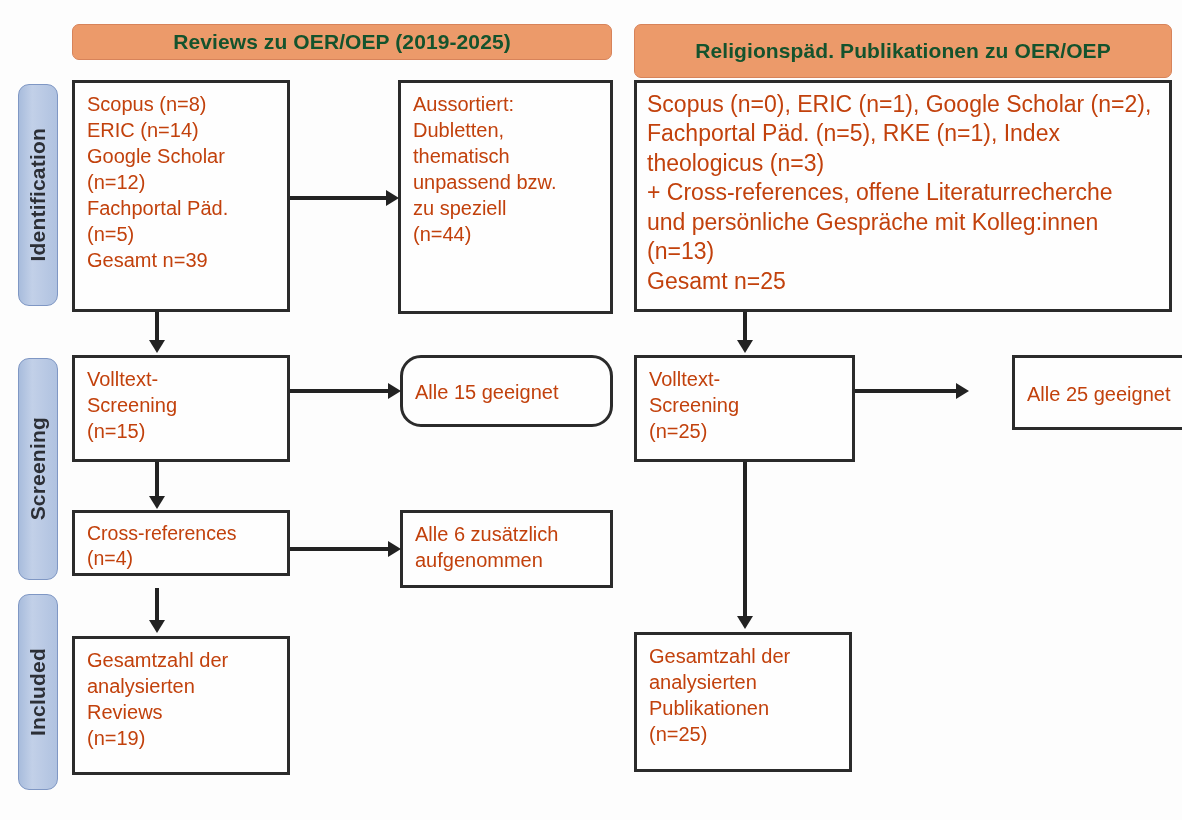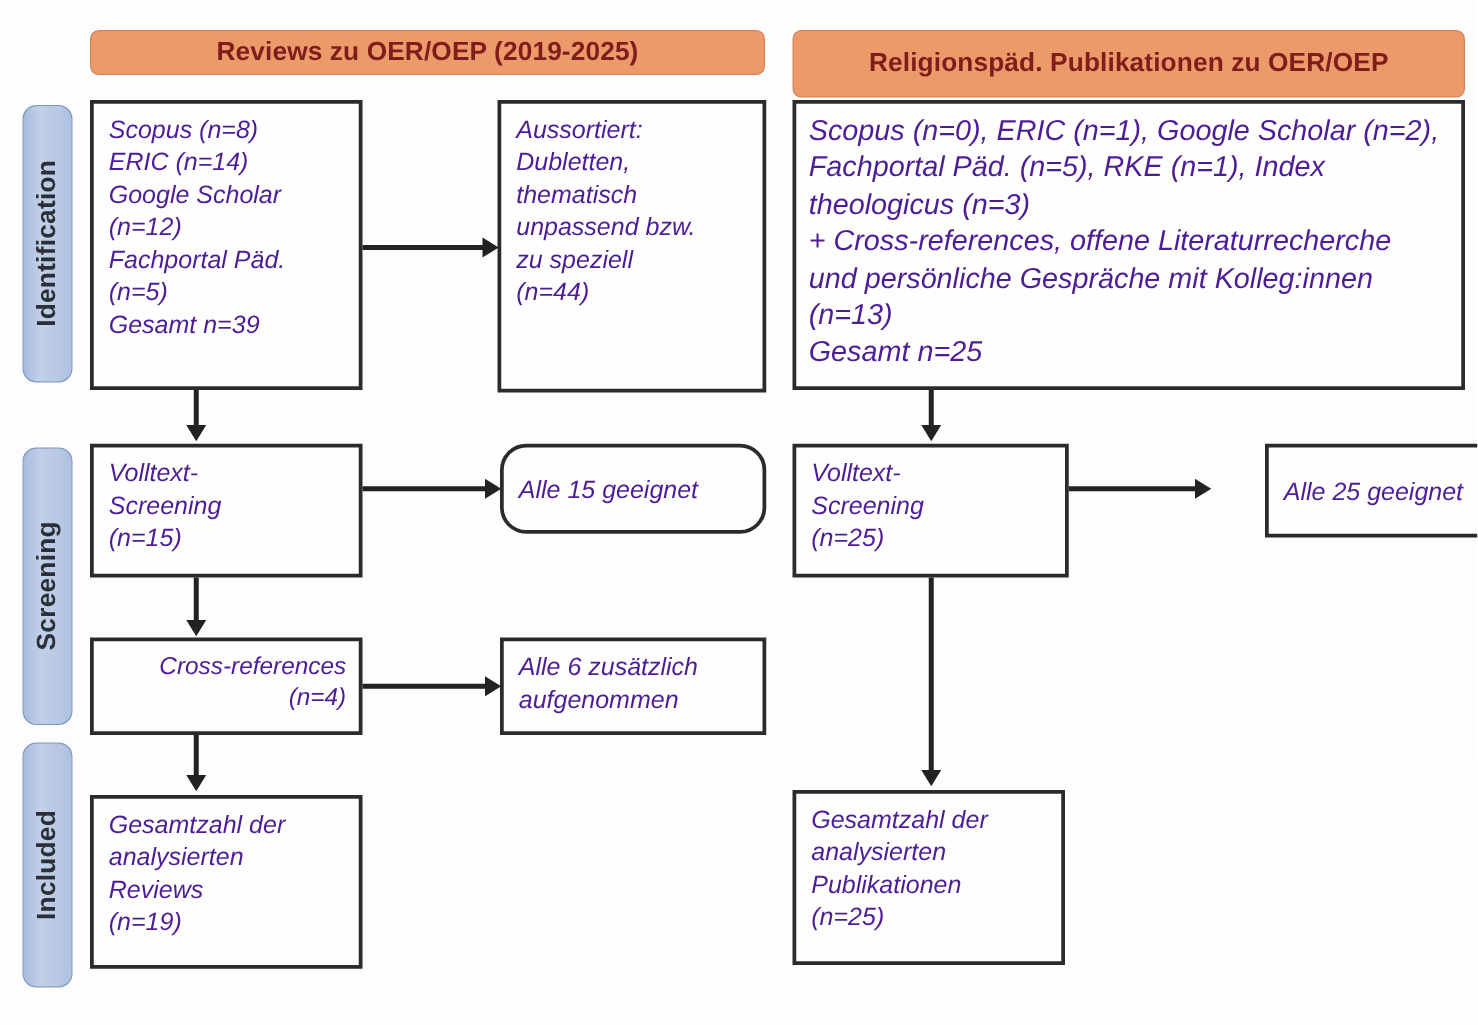--- a/index.html
+++ b/index.html
@@ -42,40 +42,39 @@
   
   .header-pill {
     position: absolute;
     background: #ec9a6a;
     border: 1px solid #d7835a;
     border-radius: 7px;
     box-sizing: border-box;
     display: flex;
     align-items: center;
     justify-content: center;
-    color: #7f1d1d;
+    color: #14532d;
     font-size: 21px;
     font-weight: bold;
     letter-spacing: 0.1px;
     white-space: nowrap;
   }
 
   
   .flow-box {
     position: absolute;
     background: #fefefe;
     border: 3px solid #2b2b2b;
     box-sizing: border-box;
     padding: 8px 10px 6px 12px;
     font-size: 20px;
     line-height: 1.30;
-    color: #4c1d95;
+    color: #c2410c;
     white-space: pre-line;
     overflow: hidden;
-    font-style: italic;
   }
   .flow-box.compact {
     font-size: 19.5px;
     line-height: 1.30;
   }
   .flow-box.wide {
     font-size: 23px;
     line-height: 1.28;
     padding: 7px 8px 6px 10px;
   }
@@ -153,21 +152,21 @@
 (n=15)</div>
 
   <div class="flow-box" style="left:400px; top:355px; width:213px; height:72px; display:flex; align-items:center;border-radius:21px;">Alle 15 geeignet</div>
 
   <div class="conn conn-h" style="left:290px; top:389px; width:99px;"></div>
   <div class="arrow-right" style="left:388px; top:383px;"></div>
 
   <div class="conn conn-v" style="left:155px; top:462px; height:38px;"></div>
   <div class="arrow-down" style="left:149px; top:496px;"></div>
 
-  <div class="flow-box compact" style="left:72px; top:510px; width:218px; height:78px;text-align:right;">Cross-references
+  <div class="flow-box compact" style="left:72px; top:510px; width:218px; height:66px;">Cross-references
 (n=4)</div>
 
   <div class="flow-box" style="left:400px; top:510px; width:213px; height:78px;">Alle 6 zusätzlich
 aufgenommen</div>
 
   <div class="conn conn-h" style="left:290px; top:547px; width:99px;"></div>
   <div class="arrow-right" style="left:388px; top:541px;"></div>
 
   <div class="conn conn-v" style="left:155px; top:588px; height:34px;"></div>
   <div class="arrow-down" style="left:149px; top:620px;"></div>

